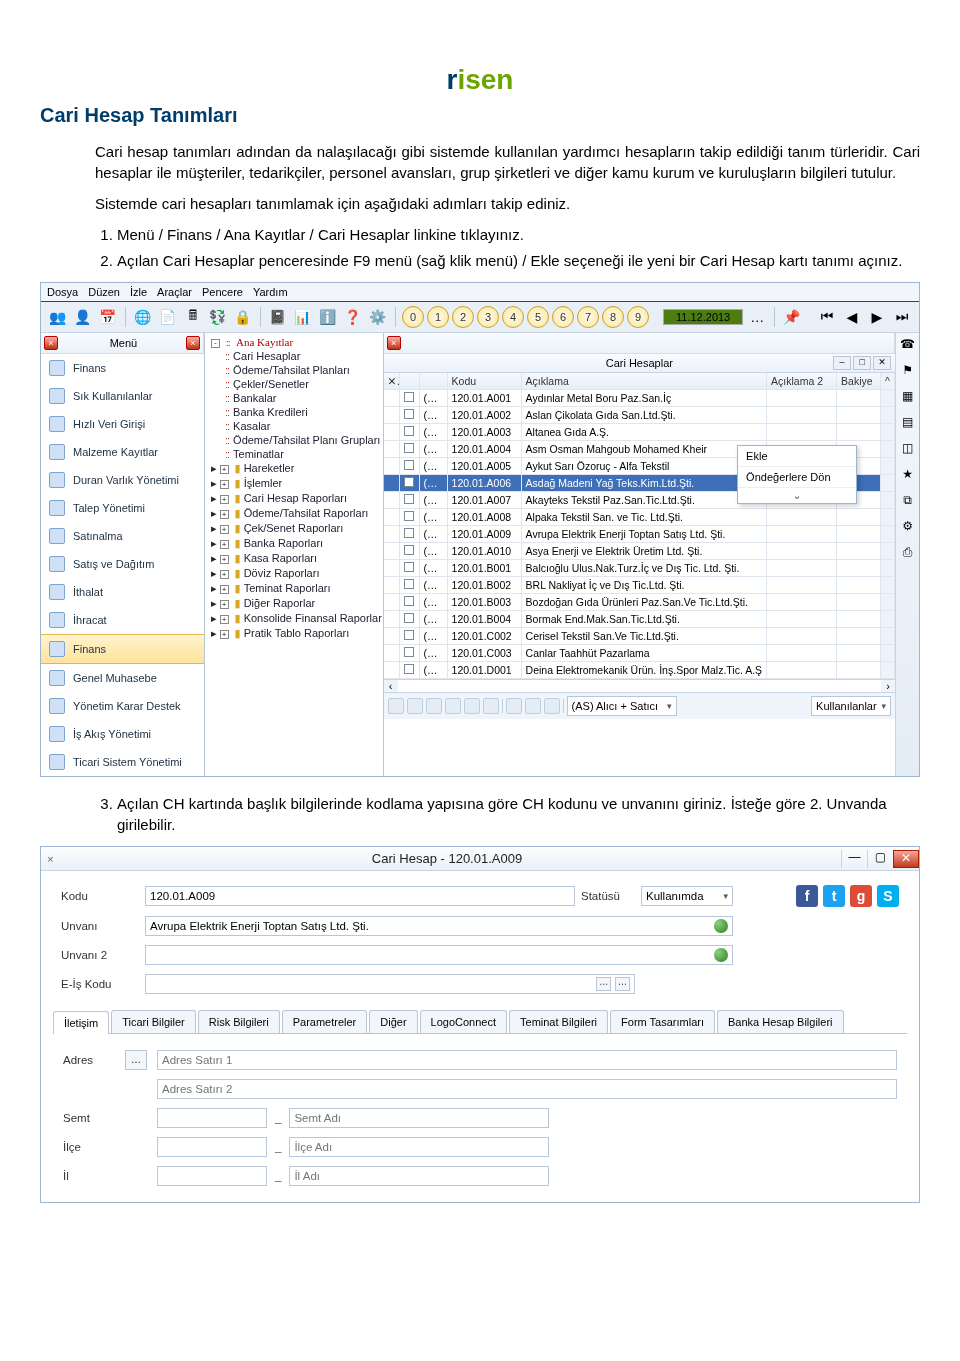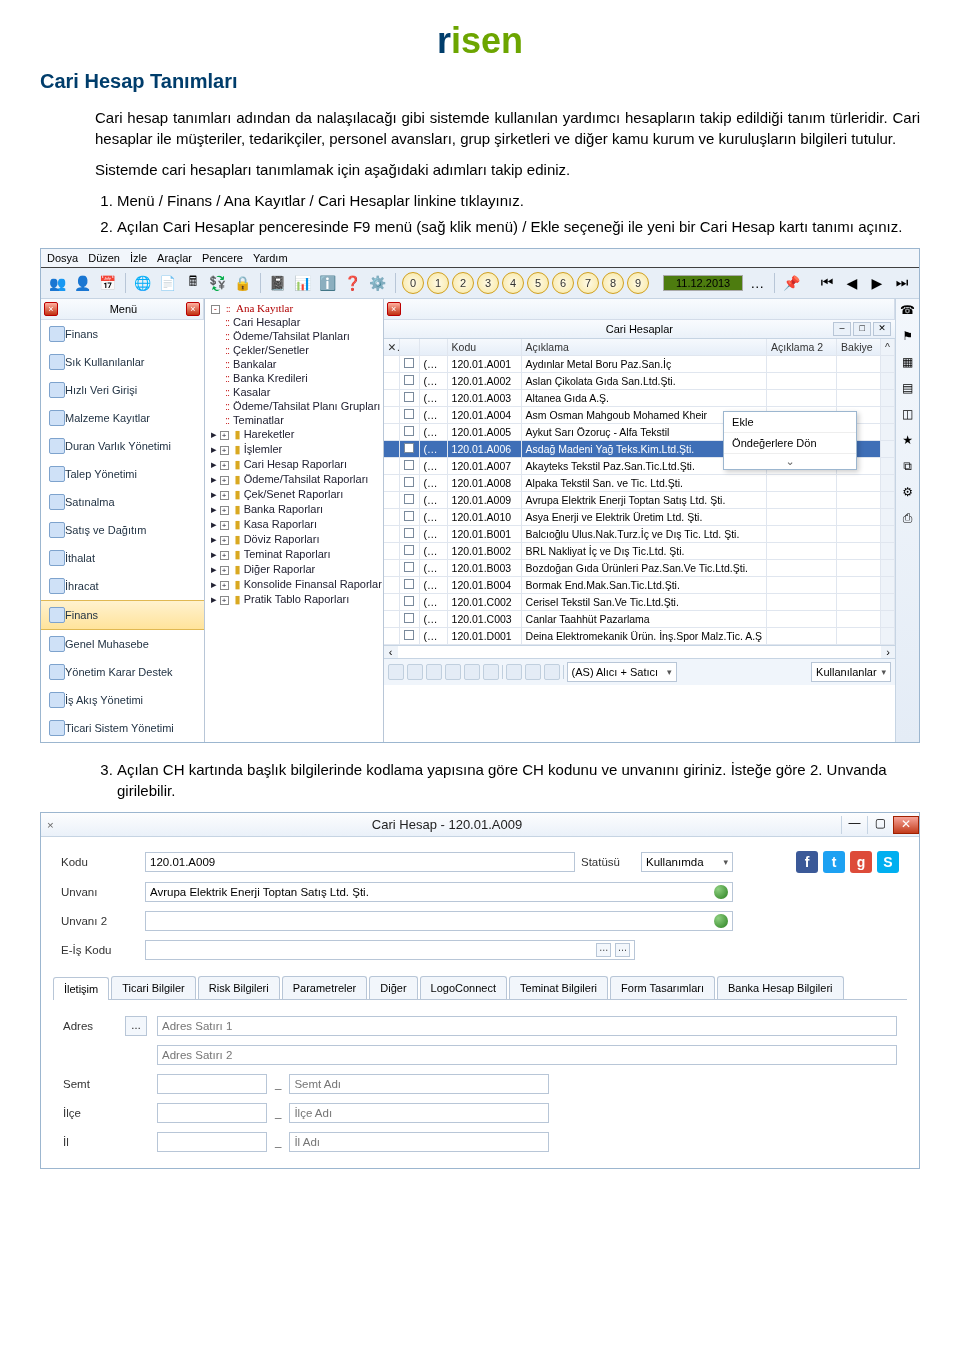--- a/index.html
+++ b/index.html
@@ -1,18 +1,18 @@
 <!DOCTYPE html>
 <html><head>
 <meta charset="utf-8">
 <style>
   * { box-sizing: border-box; margin: 0; padding: 0; }
   body { font-family: "Segoe UI", Arial, sans-serif; font-size: 13px; background: #fff; width: 960px; margin: 0 auto; padding: 20px 40px; color: #000; }
   .logo { text-align: center; margin-bottom: 8px; }
-  .logo-main { font-size: 36px; font-weight: 900; }
+  .logo-main { font-size: 28px; font-weight: 900; margin-top: 44px; }
   .logo-r { color: #003d6b; }
   .logo-isen { color: #6ca500; }
   .logo-sub { font-size: 10px; color: #003d6b; letter-spacing: .5px; }
   h1 { color: #003d6b; font-size: 20px; font-weight: bold; margin: 8px 0 14px; }
   .para { margin: 0 0 10px 55px; text-align: justify; font-size: 15px; line-height: 1.4; }
   ol.steps { margin: 0 0 10px 55px; padding-left: 22px; font-size: 15px; line-height: 1.45; }
   ol.steps li { margin-bottom: 4px; }
 
   
   .app-window { border: 1px solid #9cb6cf; background: #e8eff7; font-size: 11px; margin: 6px 0 16px; }
@@ -22,21 +22,21 @@
   .tb-icon { width: 22px; height: 22px; display: inline-flex; align-items: center; justify-content: center; border: 1px solid transparent; border-radius: 2px; font-size: 14px; }
   .tb-sep { width: 1px; height: 20px; background: #b8c6d7; margin: 0 3px; }
   .numcircle { width: 22px; height: 22px; border: 1px solid #d0a020; border-radius: 50%; display: inline-flex; align-items: center; justify-content: center; font-size: 11px; background: radial-gradient(#fffbe8,#f7e69f); color: #333; }
   .date-box { border: 1px solid #aaa; background: #4d7c0f; padding: 1px 12px; font-size: 11px; min-width: 62px; display: inline-block; }
   .body3 { display: flex; align-items: stretch; }
   
   .sidebar { width: 179px; border-right: 1px solid #b8c6d7; background: #fff; }
   .side-tab { display: flex; align-items: center; background: linear-gradient(#f9fbfe,#eaf1f9); border-bottom: 1px solid #d3dce9; border-right: 1px solid #d3dce9; }
   .side-tab .xbtn { width: 14px; height: 14px; border: 1px solid #b00; border-radius: 2px; background: linear-gradient(#ffb0a0,#c03010); color: #fff; font-size: 9px; text-align: center; line-height: 12px; margin: 3px; }
   .side-title { text-align: center; flex: 1; padding: 2px 0; font-weight: 400; }
-  .side-item { display: flex; align-items: center; padding: 6px 8px; gap: 0; color: #234; }
+  .side-item { display: flex; align-items: center; padding: 6px 8px; gap: 8px; color: #234; }
   .side-item.sel { background: linear-gradient(#fff2cf,#ffe39b); border: 1px solid #e0b852; border-left: none; border-right: none; }
   .side-icon { width: 16px; height: 16px; display: inline-block; background: #cfe1f7; border: 1px solid #7ea3cd; border-radius: 2px; font-size: 10px; text-align: center; line-height: 14px; }
   
   .tree { width: 195px; border-right: 1px solid #b8c6d7; background: #fff; padding: 2px 0; overflow: hidden; }
   .tree-node { padding: 1px 6px 1px 20px; white-space: nowrap; color: #223; cursor: default; position: relative; }
   .tree-node.lvl0 { padding-left: 6px; }
   .tree-node .exp { display: inline-block; width: 9px; height: 9px; border: 1px solid #888; font-size: 8px; text-align: center; line-height: 8px; margin-right: 3px; background: #fff; }
   .tree-node .dots { color: #c33; letter-spacing: -1px; margin-right: 4px; }
   .tree-node .folder { color: #d9a820; margin-right: 3px; }
   .tree-node.red { color: #b00000; font-family: Liberation Serif, serif; }
@@ -51,21 +51,21 @@
   .c-x { width: 16px; text-align: center; }
   .c-chk { width: 20px; }
   .c-as { width: 28px; }
   .c-kod { width: 74px; }
   .c-ack { flex: 1; }
   .c-ack2 { width: 70px; }
   .c-bak { width: 44px; }
   .c-scroll { width: 14px; background: #eef3f9; }
   .chkbox { display: inline-block; width: 10px; height: 10px; border: 1px solid #7a8a9c; background: #fff; }
   .grid-row.sel { background: #3f6fb7; color: #fff; }
-  .context-menu { position: absolute; right: 38px; top: 112px; width: 134px; background: #fff; border: 1px solid #9cb6cf; box-shadow: 2px 2px 5px rgba(0,0,0,.2); z-index: 5; }
+  .context-menu { position: absolute; right: 38px; top: 112px; width: 120px; background: #fff; border: 1px solid #9cb6cf; box-shadow: 2px 2px 5px rgba(0,0,0,.2); z-index: 5; }
   .context-menu .cm-item { padding: 4px 8px; border-bottom: 1px solid #eee; }
   .context-menu .cm-expand { text-align: center; padding: 1px; color: #666; }
   .grid-footer { display: flex; align-items: center; padding: 3px 4px; gap: 3px; border-top: 1px solid #c6d4e3; background: #f0f5fb; }
   .ft-icon { width: 16px; height: 16px; background: #e4ecf6; border: 1px solid #c0cfde; border-radius: 2px; display: inline-block; }
   .ft-sep { width: 1px; height: 14px; background: #c0cfde; }
   .right-strip { width: 26px; background: linear-gradient(#f3f7fc,#e4ecf6); border-left: 1px solid #c6d4e3; display: flex; flex-direction: column; align-items: center; padding-top: 4px; gap: 10px; }
   .right-strip .ico { width: 16px; height: 16px; font-size: 12px; text-align: center; }
 
   
   .card-window { border: 1px solid #9cb6cf; background: #fff; font-size: 11.5px; margin-top: 6px; }

